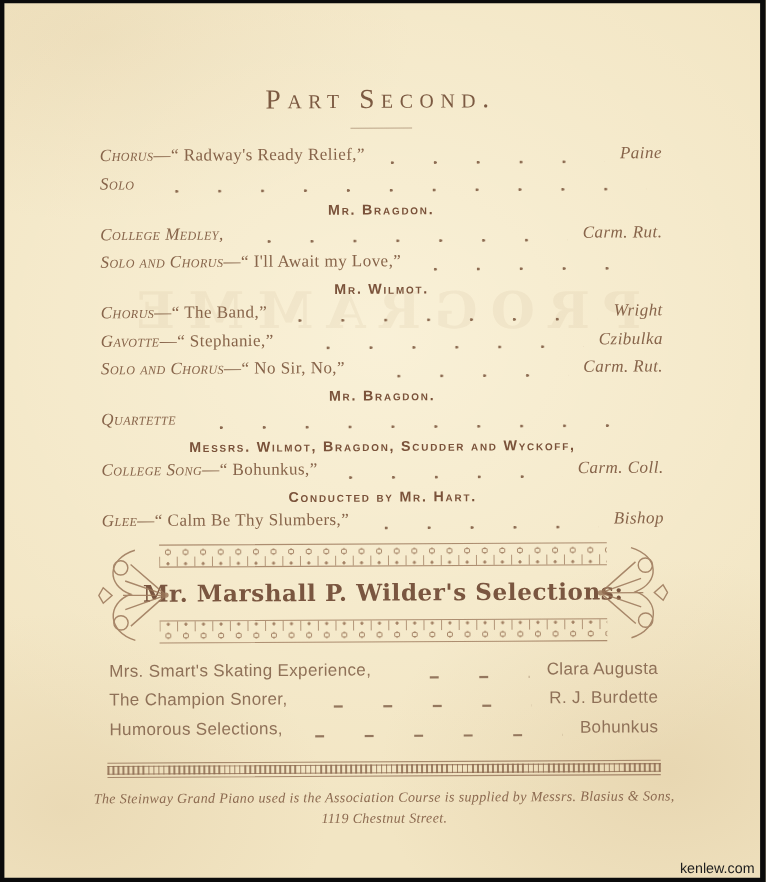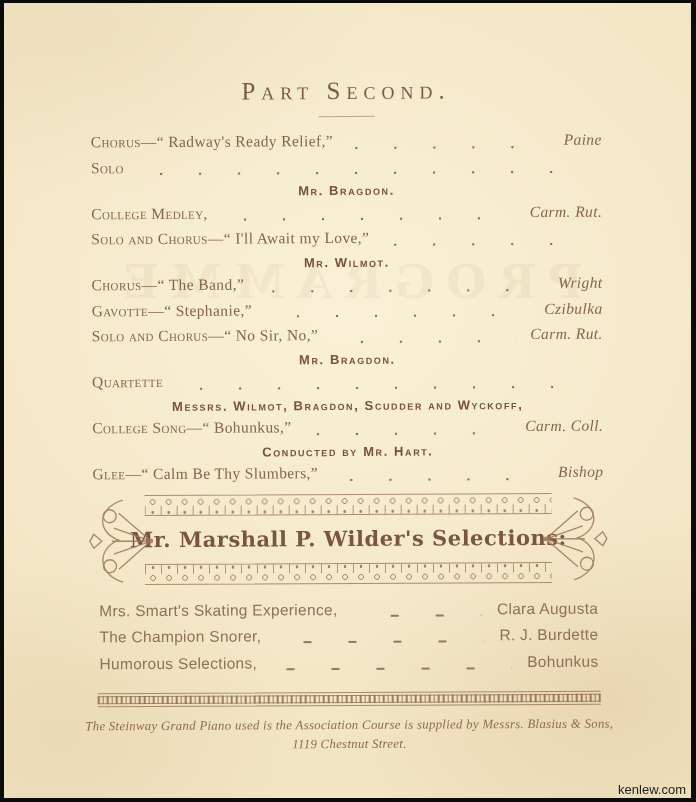--- a/index.html
+++ b/index.html
@@ -39,21 +39,21 @@
   .title-rule {
     width: 56px; height: 1px;
     margin: 11px auto 0;
     background: rgba(141,107,81,0.55);
   }
 
   
   .program { margin: 15px 88px 0; }
   .row { display: flex; align-items: baseline; }
   .row.piece { height: 25.5px; font-size: 15.5px; letter-spacing: 0.4px; }
-  .genre { font-variant: small-caps; white-space: nowrap; color: #87644a; }
+  .genre { font-variant: small-caps; white-space: nowrap; color: #87644a; font-style: italic; }
   .piece-title { white-space: nowrap; color: #87644a; }
   .leader {
     flex: 1 1 auto; min-width: 30px;
     height: 4px; align-self: center;
     margin: 6px 14px 0 20px;
     background-image: radial-gradient(circle at 2px 2px, rgba(134,100,74,0.95) 1.2px, rgba(134,100,74,0) 1.6px);
     background-size: 39px 4px;
     background-repeat: repeat-x;
     background-position: 100% 50%;
   }

